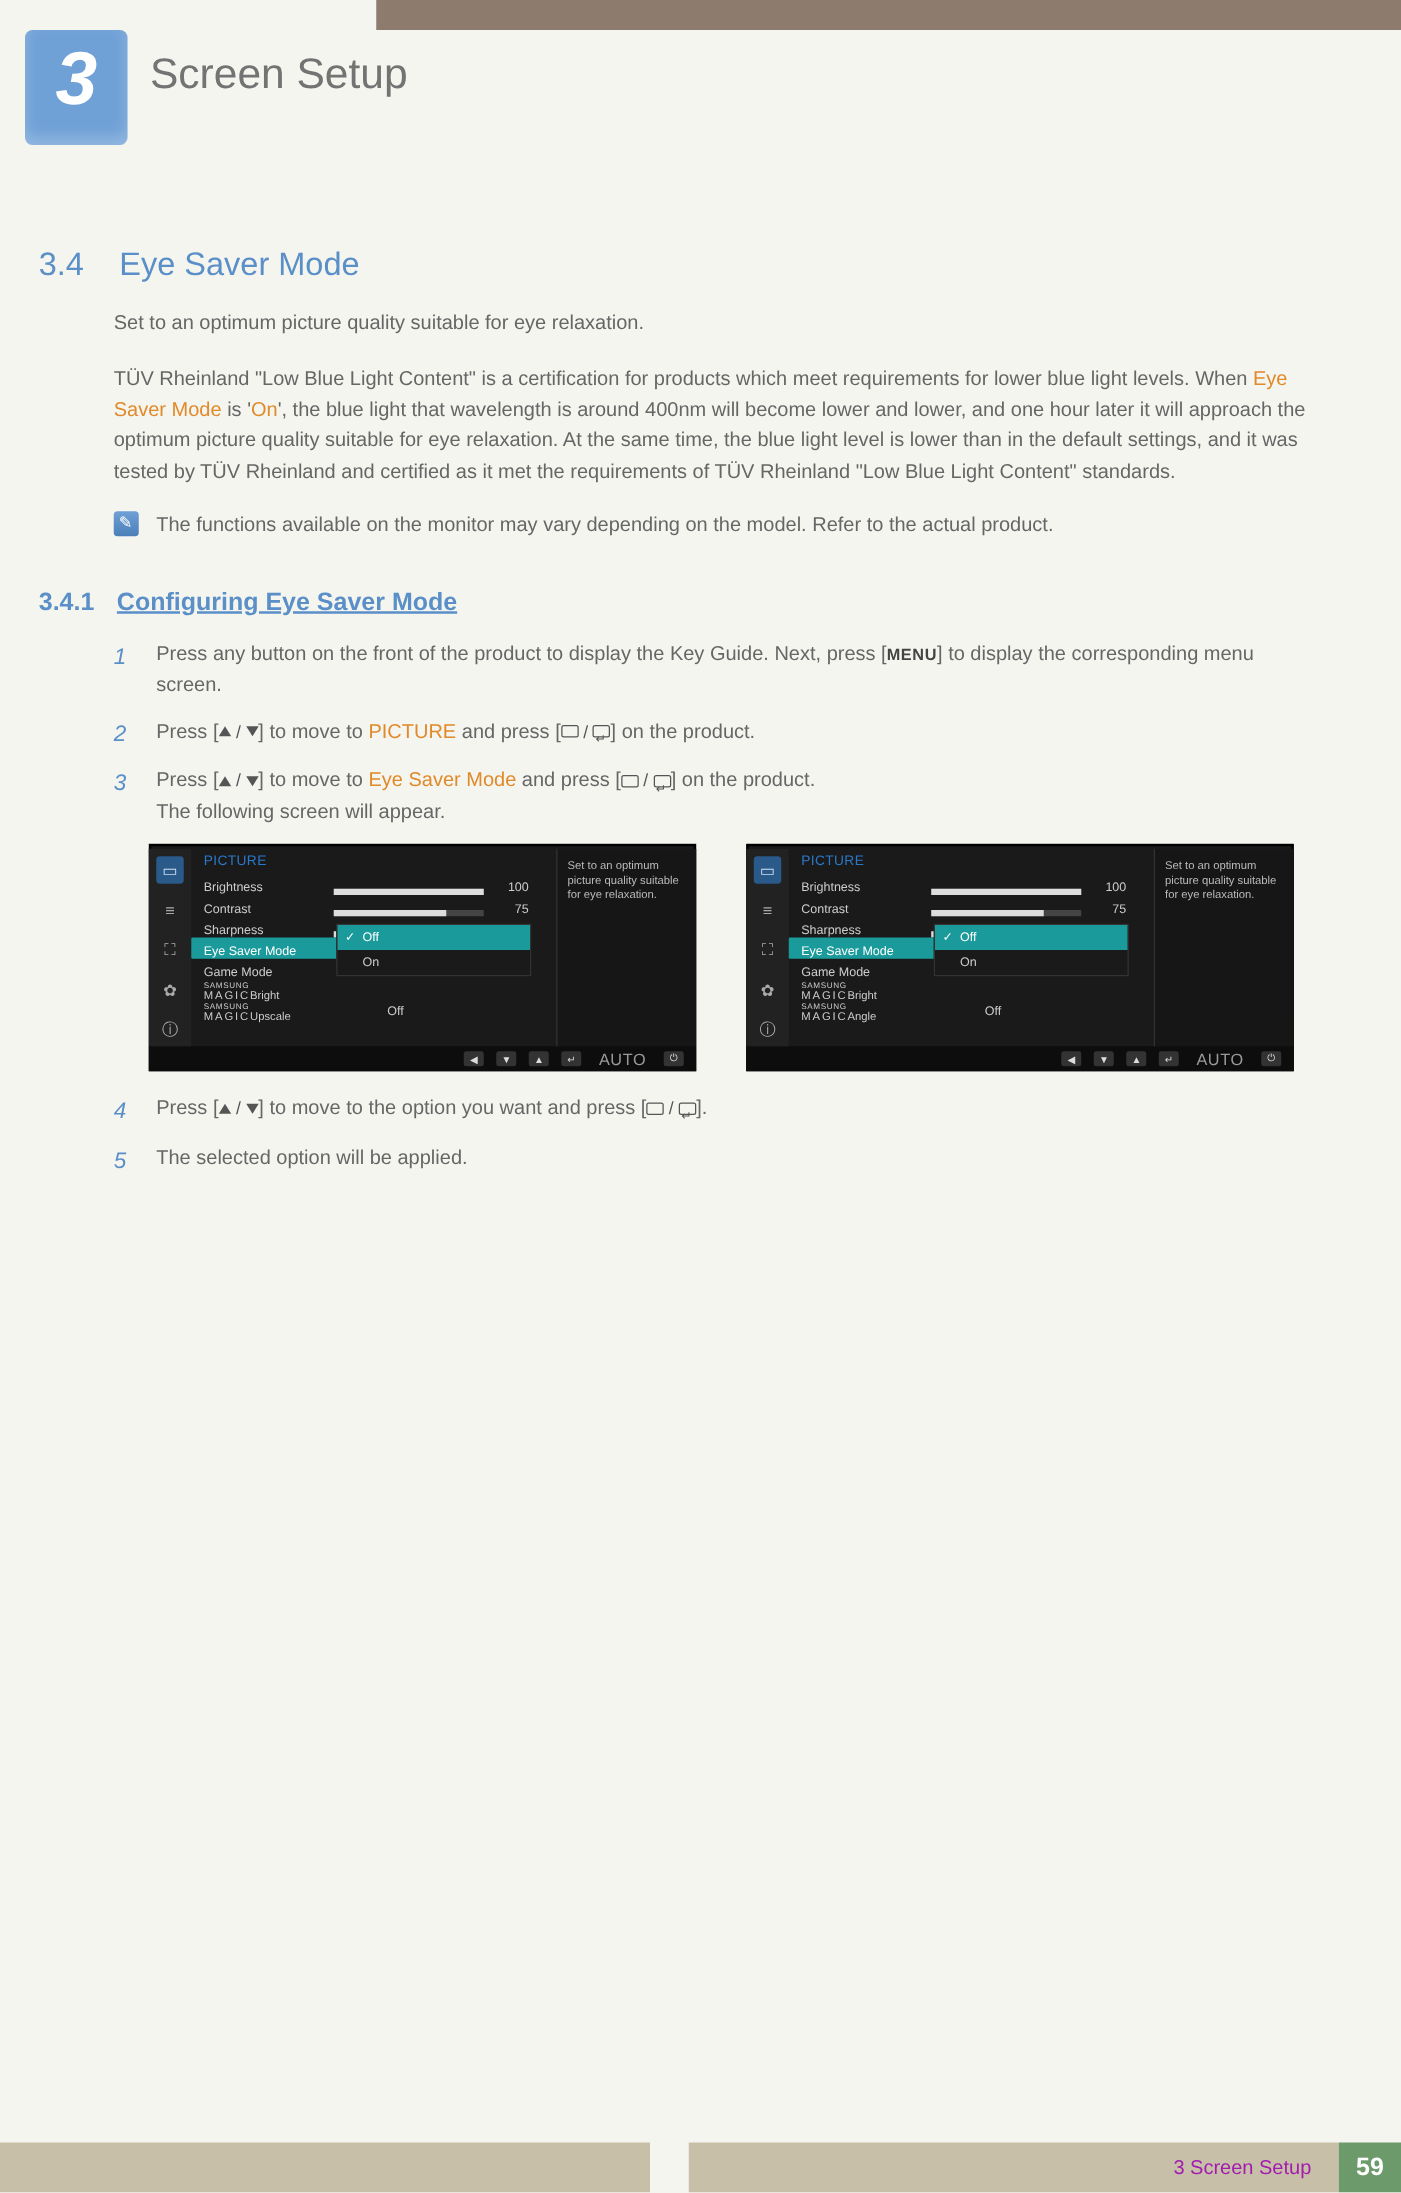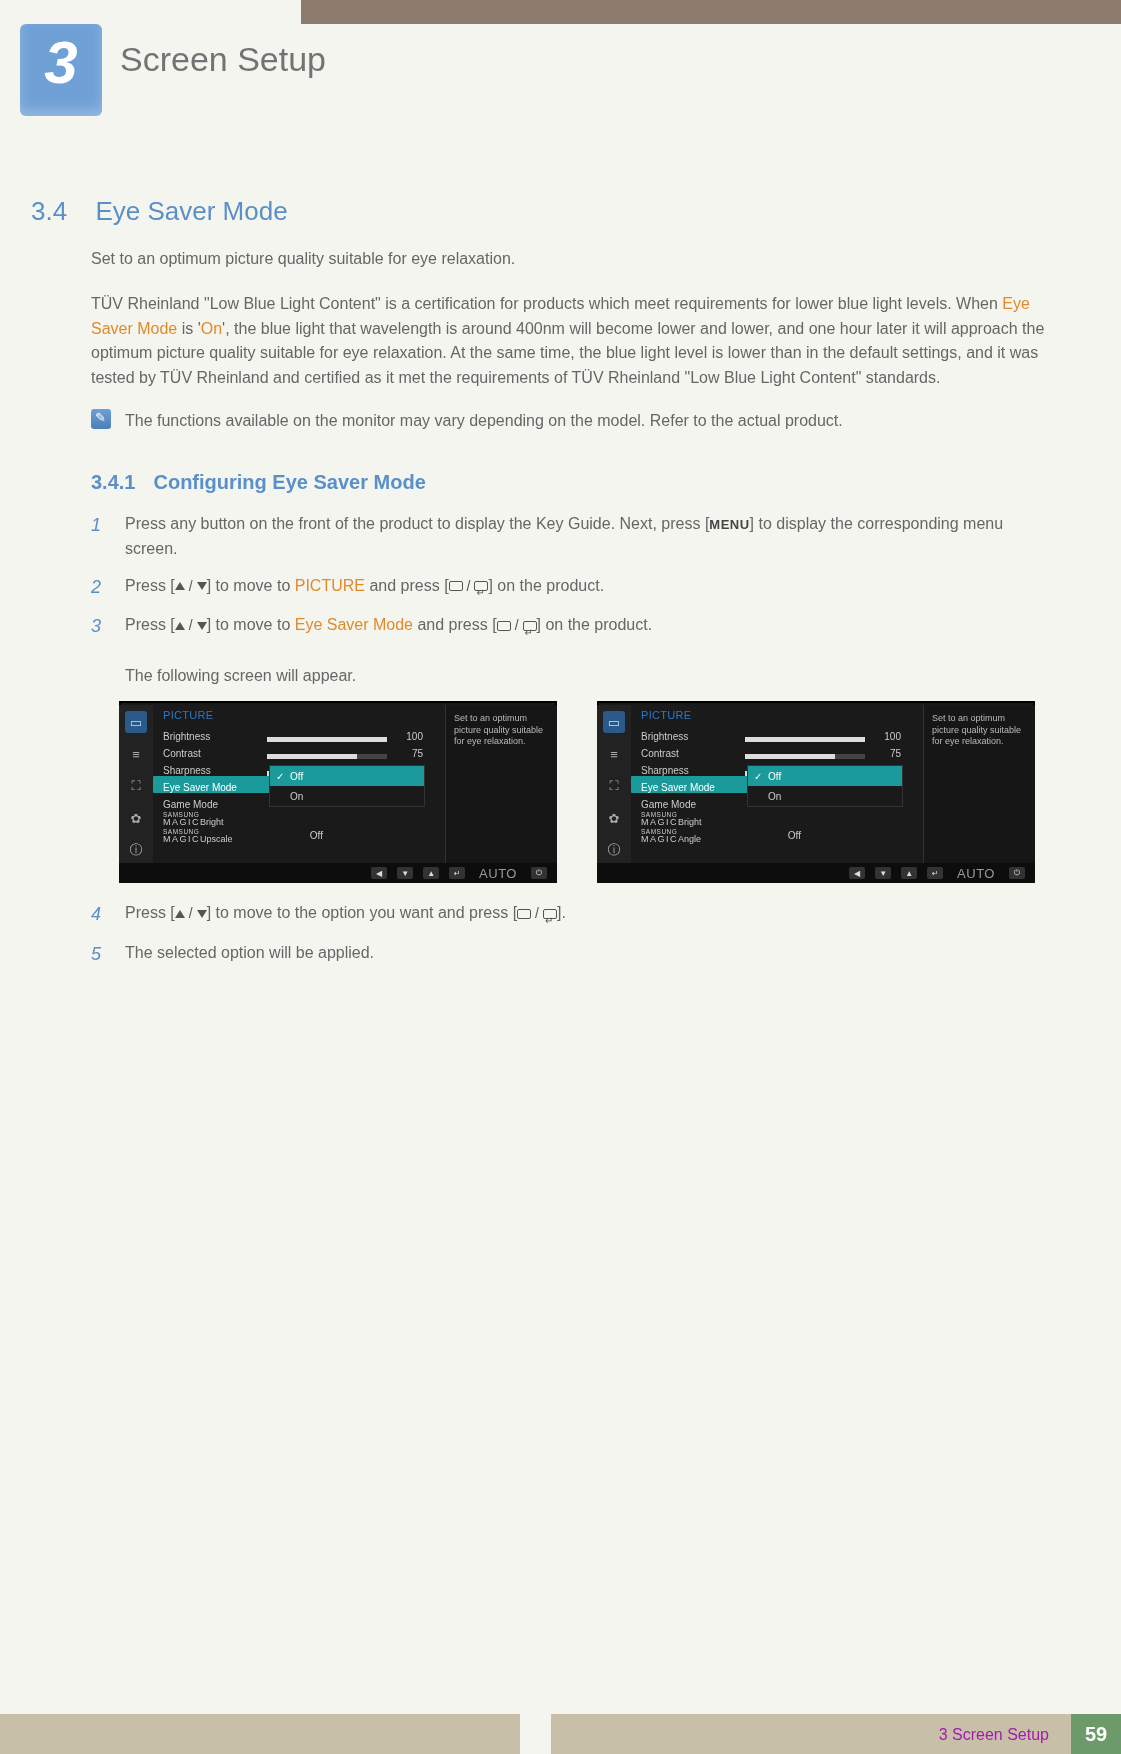--- a/index.html
+++ b/index.html
@@ -83,25 +83,25 @@
   }
   .note-icon::after {
     content: "✎";
     color: #fff;
     font-size: 13px;
     position: absolute;
     top: 1px; left: 4px;
   }
   .note-text { font-size: 16px; color: #666; line-height: 1.5; }
   .subsec {
-    margin-left: 60px;
     margin-top: 38px;
     color: #5a8fc8;
     font-size: 20px;
     font-weight: bold;
+    text-decoration: underline;
   }
   .subsec-num { display:inline-block; margin-right: 18px; }
   .steps {
     margin-left: 60px;
     margin-top: 18px;
   }
   .step {
     display: flex;
     gap: 16px;
     margin-bottom: 12px;
@@ -386,21 +386,21 @@
       <div>
         <span>Press [</span><span class="arrow-icons">
             <span class="tri-up"></span>
             <span class="slash">/</span>
             <span class="tri-down"></span>
           </span><span>] to move to </span><span class="orange">Eye Saver Mode</span><span> and press [</span><span class="enter-icons">
             <span class="rect-icon"></span>
             <span class="slash">/</span>
             <span class="rect-icon arrow"></span>
           </span><span>] on the product.</span>
-        <div style="margin-top:26px">The following screen will appear.</div>
+        <div style="margin-top:0">The following screen will appear.</div>
       </div>
     </div>
   </div>
 
   <div class="osd-row">
 
     <div class="osd">
       <div class="osd-inner">
         <div class="osd-side">
           <div class="side-ic active">▭</div>

